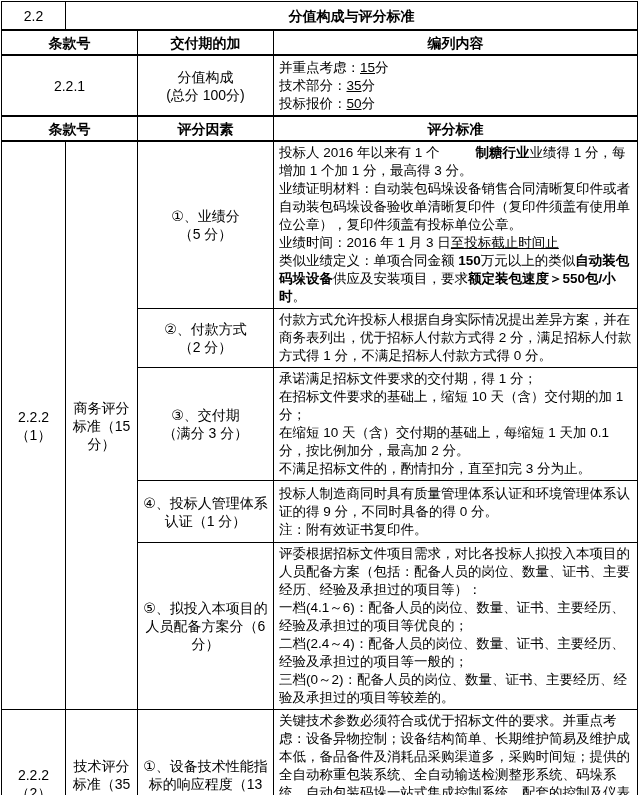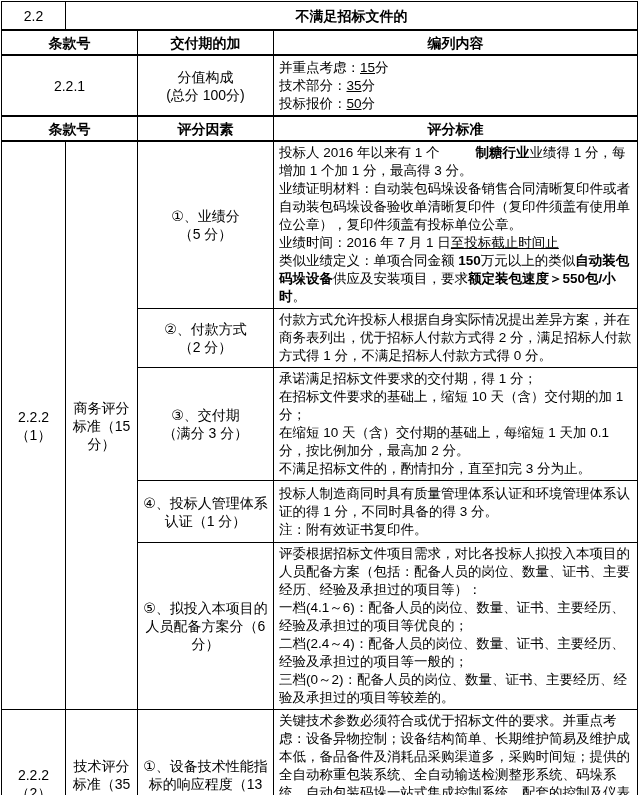--- a/index.html
+++ b/index.html
@@ -27,21 +27,21 @@
   <colgroup>
     <col style="width:64px">
       <col style="width:72px">
       <col style="width:136px">
       <col>
   </colgroup>
 
   <tbody>
       <tr class="r1">
     <td class="c">2.2</td>
-    <td class="c b" colspan="3">不满足招标文件的</td>
+    <td class="c b" colspan="3">分值构成与评分标准</td>
   </tr>
 
   <tr class="r2 hdr">
     <td class="c b" colspan="2">条款号</td>
     <td class="c b">交付期的加</td>
     <td class="c b">编列内容</td>
   </tr>
 
   <tr class="r3">
     <td class="c" colspan="2">2.2.1</td>
@@ -61,40 +61,40 @@
   <tr class="rf1">
     <td class="c pre" rowspan="5">2.2.2
 （1）</td>
     <td class="c pre" rowspan="5">商务评分
 标准（15
 分）</td>
     <td class="c pre">①、业绩分
 （5 分）</td>
     <td class="txt pre"><span>投标人 2016 年以来有 1 个</span><span style="font-weight: bold; padding-left: 36px;">制糖行业</span><span>业绩得 1 分，每增加 1 个加 1 分，最高得 3 分。
 业绩证明材料：自动装包码垛设备销售合同清晰复印件或者自动装包码垛设备验收单清晰复印件（复印件须盖有使用单位公章），复印件须盖有投标单位公章。
-业绩时间：</span><span style="">2016</span><span> 年 7 月 1 日</span><span style="text-decoration: underline;">至投标截止时间止</span><span>
+业绩时间：</span><span style="">2016</span><span> 年 1 月 3 日</span><span style="text-decoration: underline;">至投标截止时间止</span><span>
 类似业绩定义：单项合同金额 </span><span style="font-weight: bold;">150</span><span>万元以上的类似</span><span style="font-weight: bold;">自动装包码垛设备</span><span>供应及安装项目，要求</span><span style="font-weight: bold;">额定装包速度＞550包/小时</span><span>。</span></td>
   </tr>
   <tr class="rf2">
     <td class="c pre">②、付款方式
 （2 分）</td>
     <td class="txt pre"><span>付款方式允许投标人根据自身实际情况提出差异方案，并在商务表列出，优于招标人付款方式得 2 分，满足招标人付款方式得 1 分，不满足招标人付款方式得 0 分。</span></td>
   </tr>
   <tr class="rf3">
     <td class="c pre">③、交付期
 （满分 3 分）</td>
     <td class="txt pre"><span>承诺满足招标文件要求的交付期，得 1 分；
 在招标文件要求的基础上，缩短 10 天（含）交付期的加 1 分；
 在缩短 10 天（含）交付期的基础上，每缩短 1 天加 0.1 分，按比例加分，最高加 2 分。
 不满足招标文件的，酌情扣分，直至扣完 3 分为止。</span></td>
   </tr>
   <tr class="rf4">
     <td class="c pre">④、投标人管理体系
 认证（1 分）</td>
-    <td class="txt pre"><span>投标人制造商同时具有质量管理体系认证和环境管理体系认证的得 1 分，不同时具备的得 3 分。
+    <td class="txt pre"><span>投标人制造商同时具有质量管理体系认证和环境管理体系认证的得 9 分，不同时具备的得 0 分。
 注：附有效证书复印件。</span></td>
   </tr>
   <tr class="rf5">
     <td class="c pre">⑤、拟投入本项目的
 人员配备方案分（6
 分）</td>
     <td class="txt pre"><span>评委根据招标文件项目需求，对比各投标人拟投入本项目的人员配备方案（包括：配备人员的岗位、数量、证书、主要经历、经验及承担过的项目等）：
 一档(4.1～6)：配备人员的岗位、数量、证书、主要经历、经验及承担过的项目等优良的；
 二档(2.4～4)：配备人员的岗位、数量、证书、主要经历、经验及承担过的项目等一般的；
 三档(0～2)：配备人员的岗位、数量、证书、主要经历、经验及承担过的项目等较差的。</span></td>

